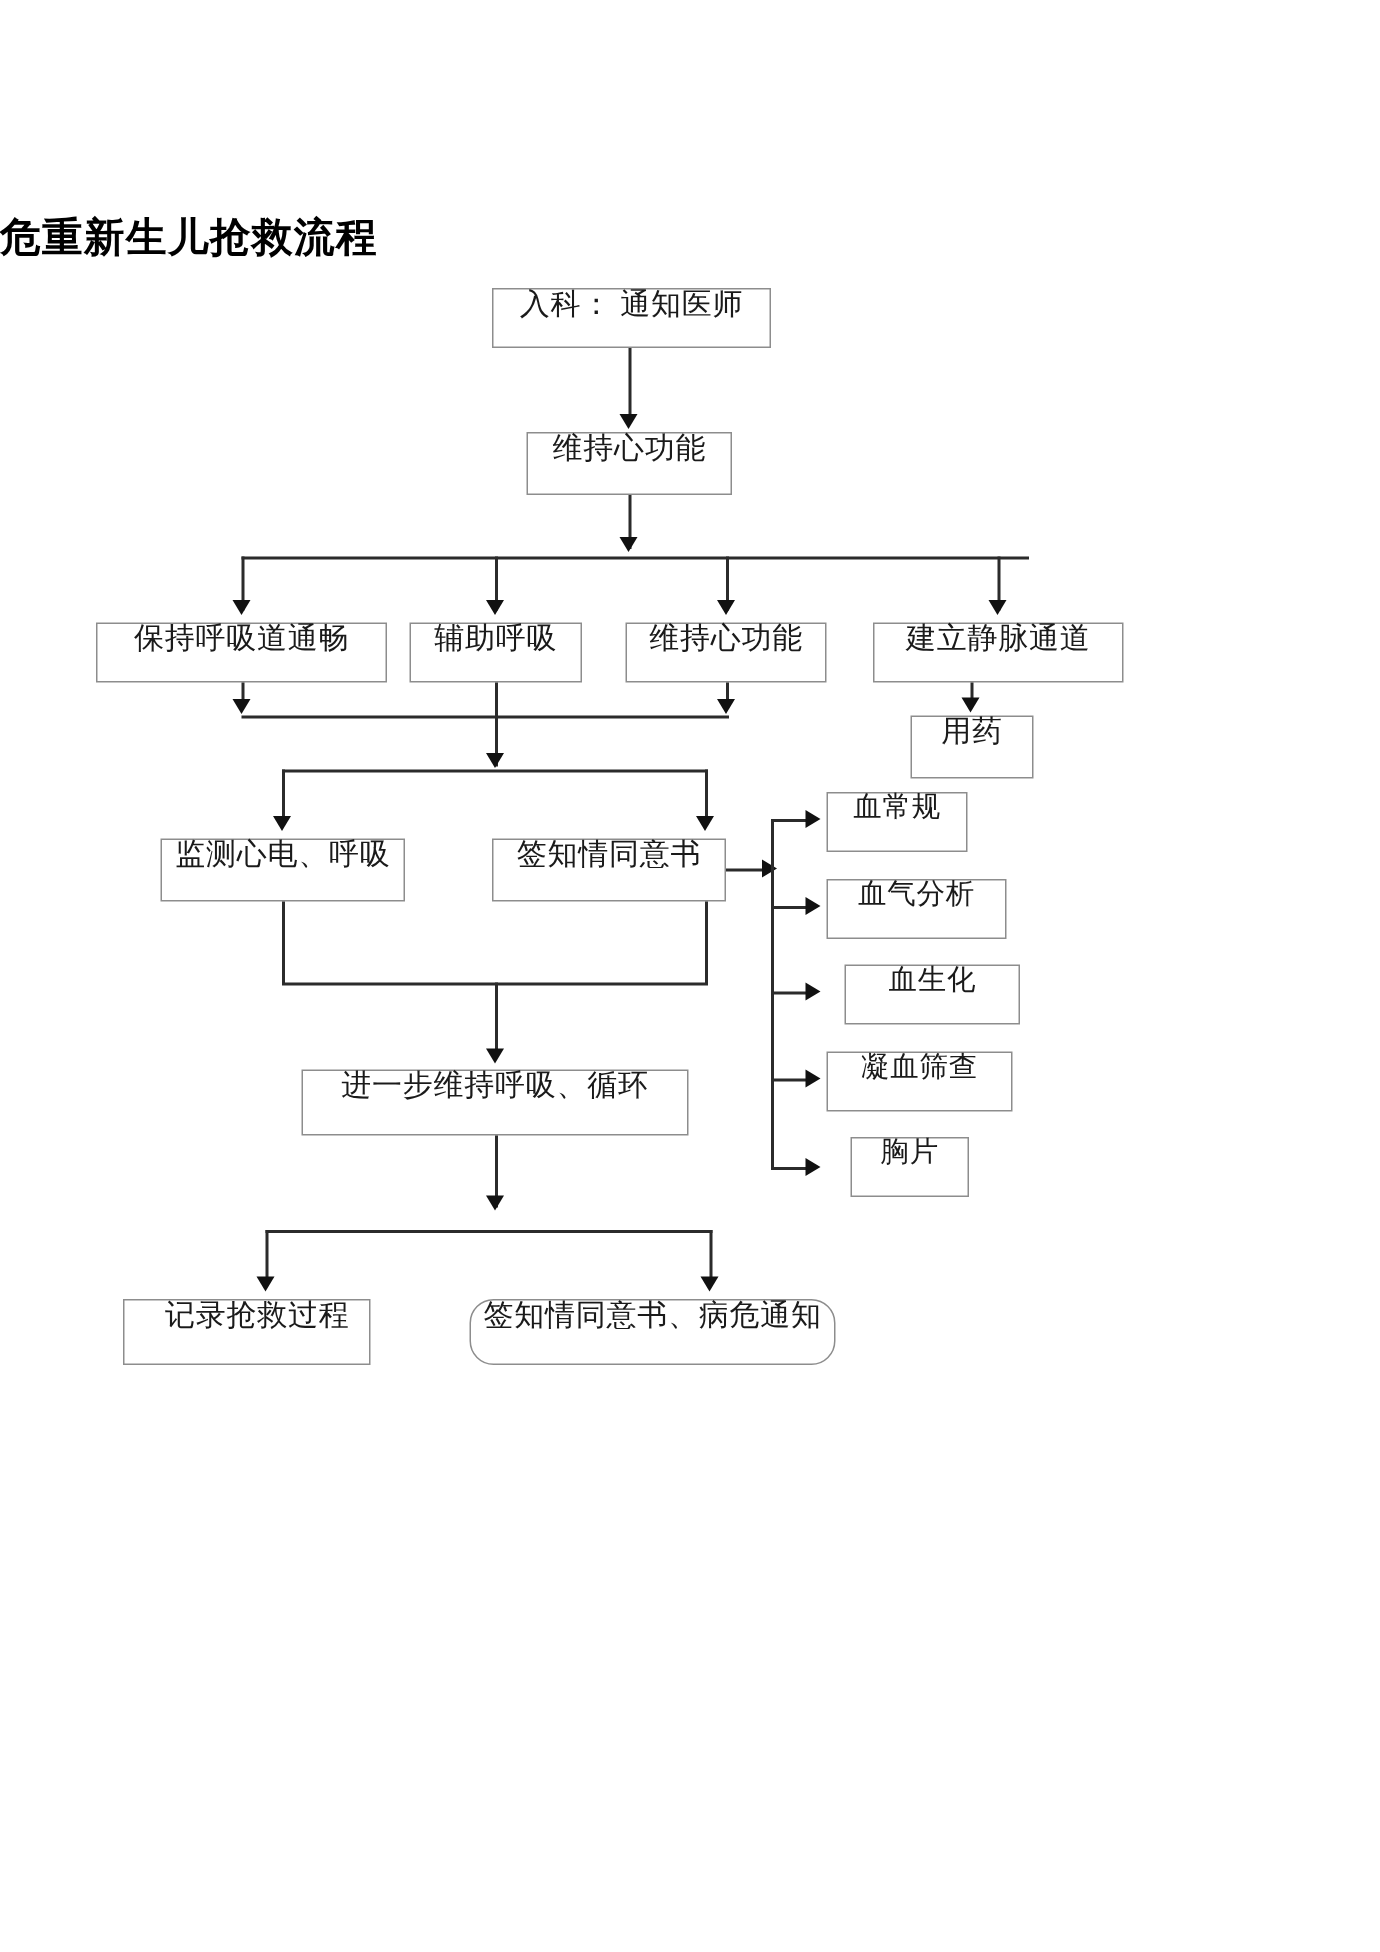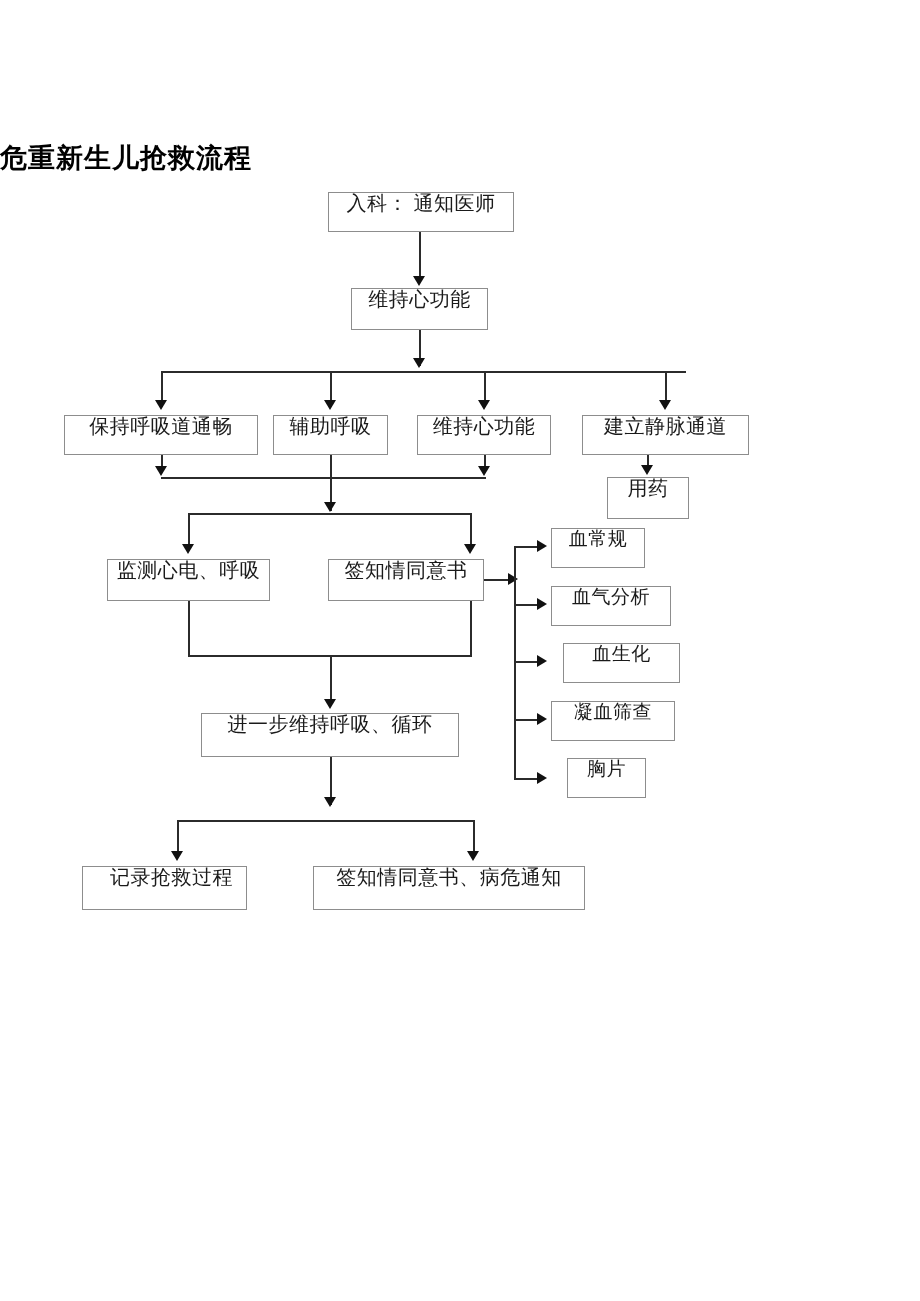--- a/index.html
+++ b/index.html
@@ -134,21 +134,21 @@
   </div>
 
   <div class="node" style="left:201px; top:713px; width:258px; height:44px;">
     <span>进一步维持呼吸、循环</span>
   </div>
 
   <div class="node" style="left:82px; top:866px; width:165px; height:44px;padding-left:14px;">
     <span>记录抢救过程</span>
   </div>
 
-  <div class="node" style="left:313px; top:866px; width:272px; height:44px;">
+  <div class="node" style="left:313px; top:866px; width:244px; height:44px;border-radius:16px;">
     <span>签知情同意书、病危通知</span>
   </div>
 
   <div class="conn v" style="left:419px; top:232px; height:44px;"></div>
   <div class="arrow-down" style="left:413px; top:276px;"></div>
 
   <div class="conn v" style="left:419px; top:330px; height:36px;"></div>
   <div class="arrow-down" style="left:413px; top:358px;"></div>
   <div class="conn h" style="left:161px; top:371px; width:525px;"></div>
 

